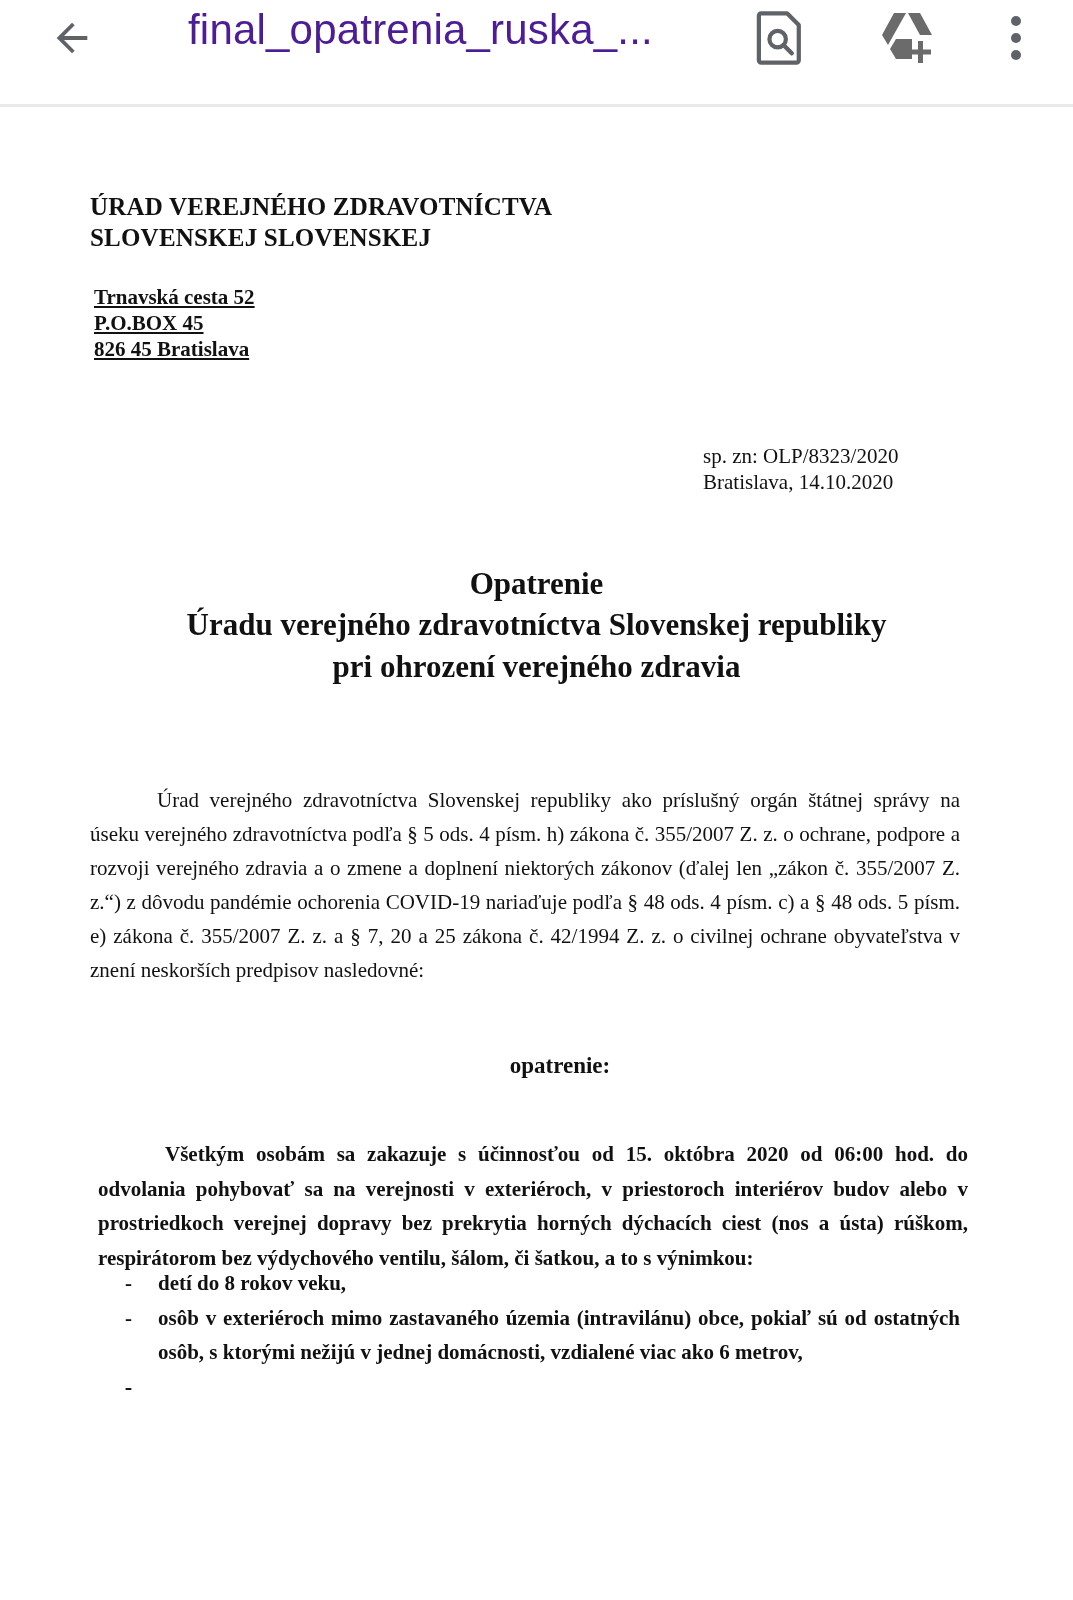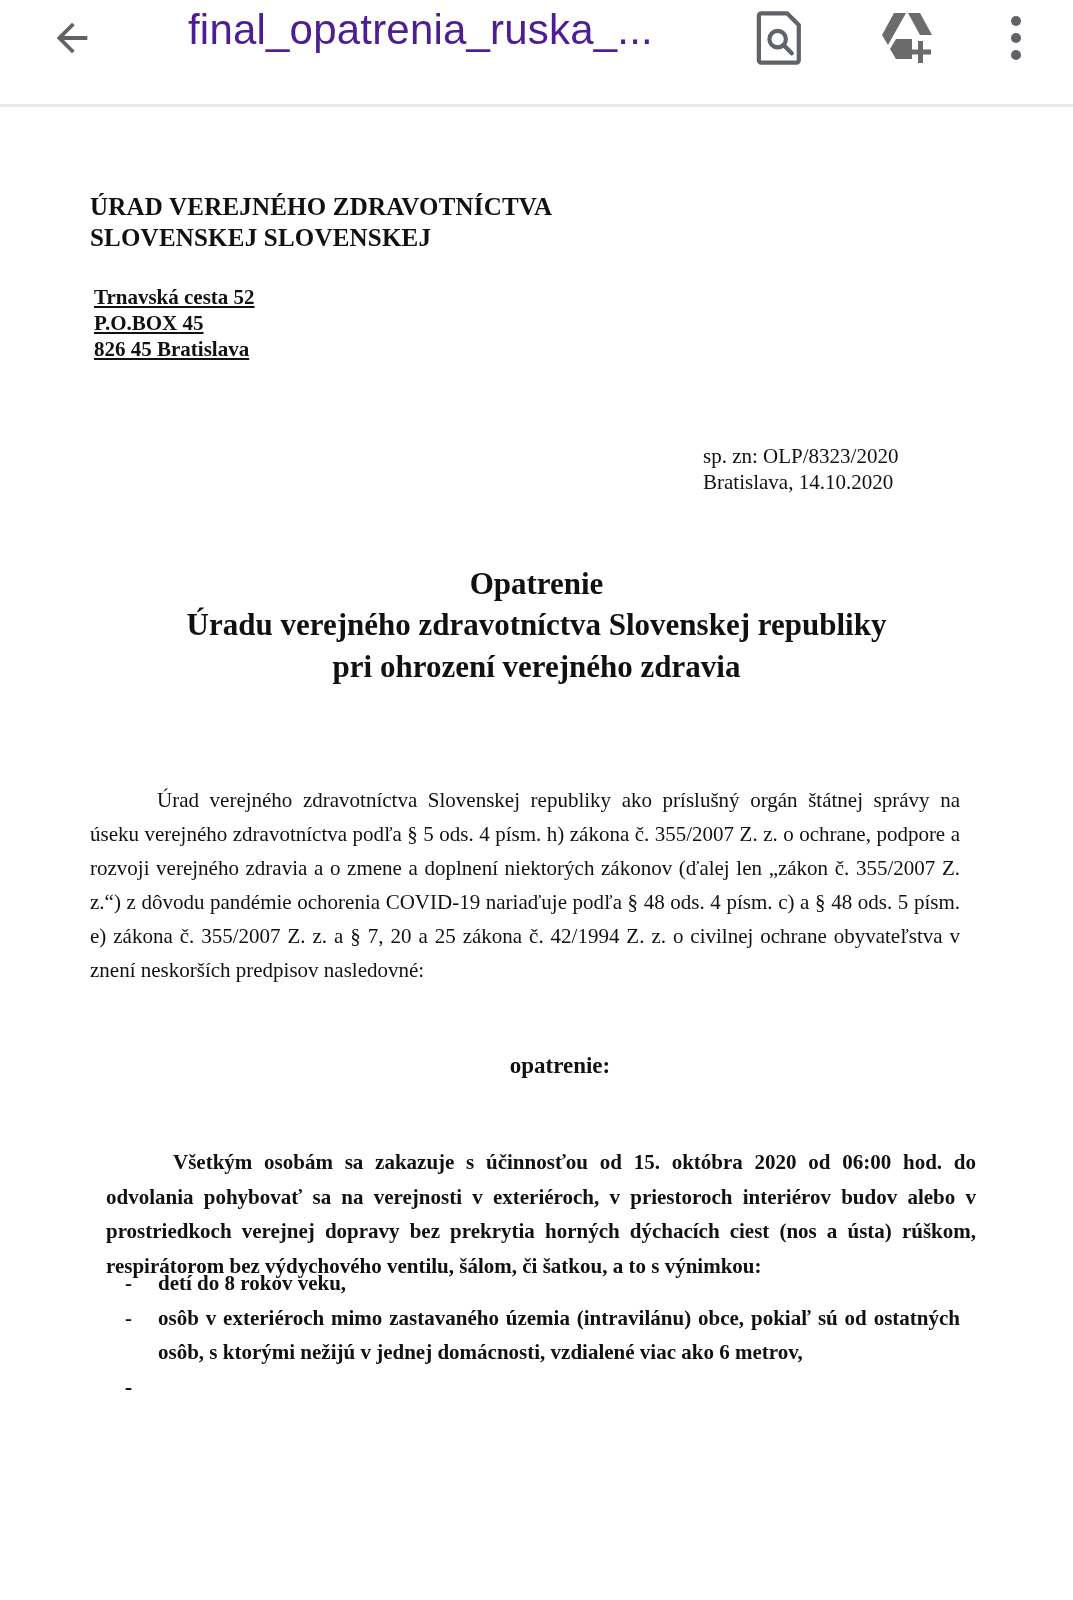--- a/index.html
+++ b/index.html
@@ -195,21 +195,21 @@
   <div class="title-block">
     <div>Opatrenie</div>
     <div>Úradu verejného zdravotníctva Slovenskej republiky</div>
     <div>pri ohrození verejného zdravia</div>
   </div>
 
   <p class="body-text" style="margin:0">Úrad verejného zdravotníctva Slovenskej republiky ako príslušný orgán štátnej správy na úseku verejného zdravotníctva podľa § 5 ods. 4 písm. h) zákona č. 355/2007 Z. z. o ochrane, podpore a rozvoji verejného zdravia a o zmene a doplnení niektorých zákonov (ďalej len „zákon č. 355/2007 Z. z.“) z dôvodu pandémie ochorenia COVID-19 nariaďuje podľa § 48 ods. 4 písm. c) a § 48 ods. 5 písm. e) zákona č. 355/2007 Z. z. a § 7, 20 a 25 zákona č. 42/1994 Z. z. o civilnej ochrane obyvateľstva v znení neskorších predpisov nasledovné:</p>
 
   <div class="section-head">opatrenie:</div>
 
-  <p class="bold-para" style="margin:16px">Všetkým osobám sa zakazuje s účinnosťou od 15. októbra  2020 od 06:00 hod. do odvolania  pohybovať sa na verejnosti v exteriéroch, v priestoroch interiérov budov alebo v prostriedkoch verejnej dopravy bez prekrytia horných dýchacích ciest (nos a ústa) rúškom, respirátorom bez výdychového ventilu, šálom, či šatkou, a to s výnimkou:</p>
+  <p class="bold-para" style="margin:8px">Všetkým osobám sa zakazuje s účinnosťou od 15. októbra  2020 od 06:00 hod. do odvolania  pohybovať sa na verejnosti v exteriéroch, v priestoroch interiérov budov alebo v prostriedkoch verejnej dopravy bez prekrytia horných dýchacích ciest (nos a ústa) rúškom, respirátorom bez výdychového ventilu, šálom, či šatkou, a to s výnimkou:</p>
 
   <ul class="list">
     <li>
       <span class="dash">-</span>
       <span>detí do 8 rokov veku,</span>
     </li>
     <li>
       <span class="dash">-</span>
       <span>osôb v exteriéroch mimo zastavaného územia (intravilánu) obce, pokiaľ sú od ostatných osôb, s ktorými nežijú v jednej domácnosti, vzdialené viac ako 6 metrov,</span>
     </li>

